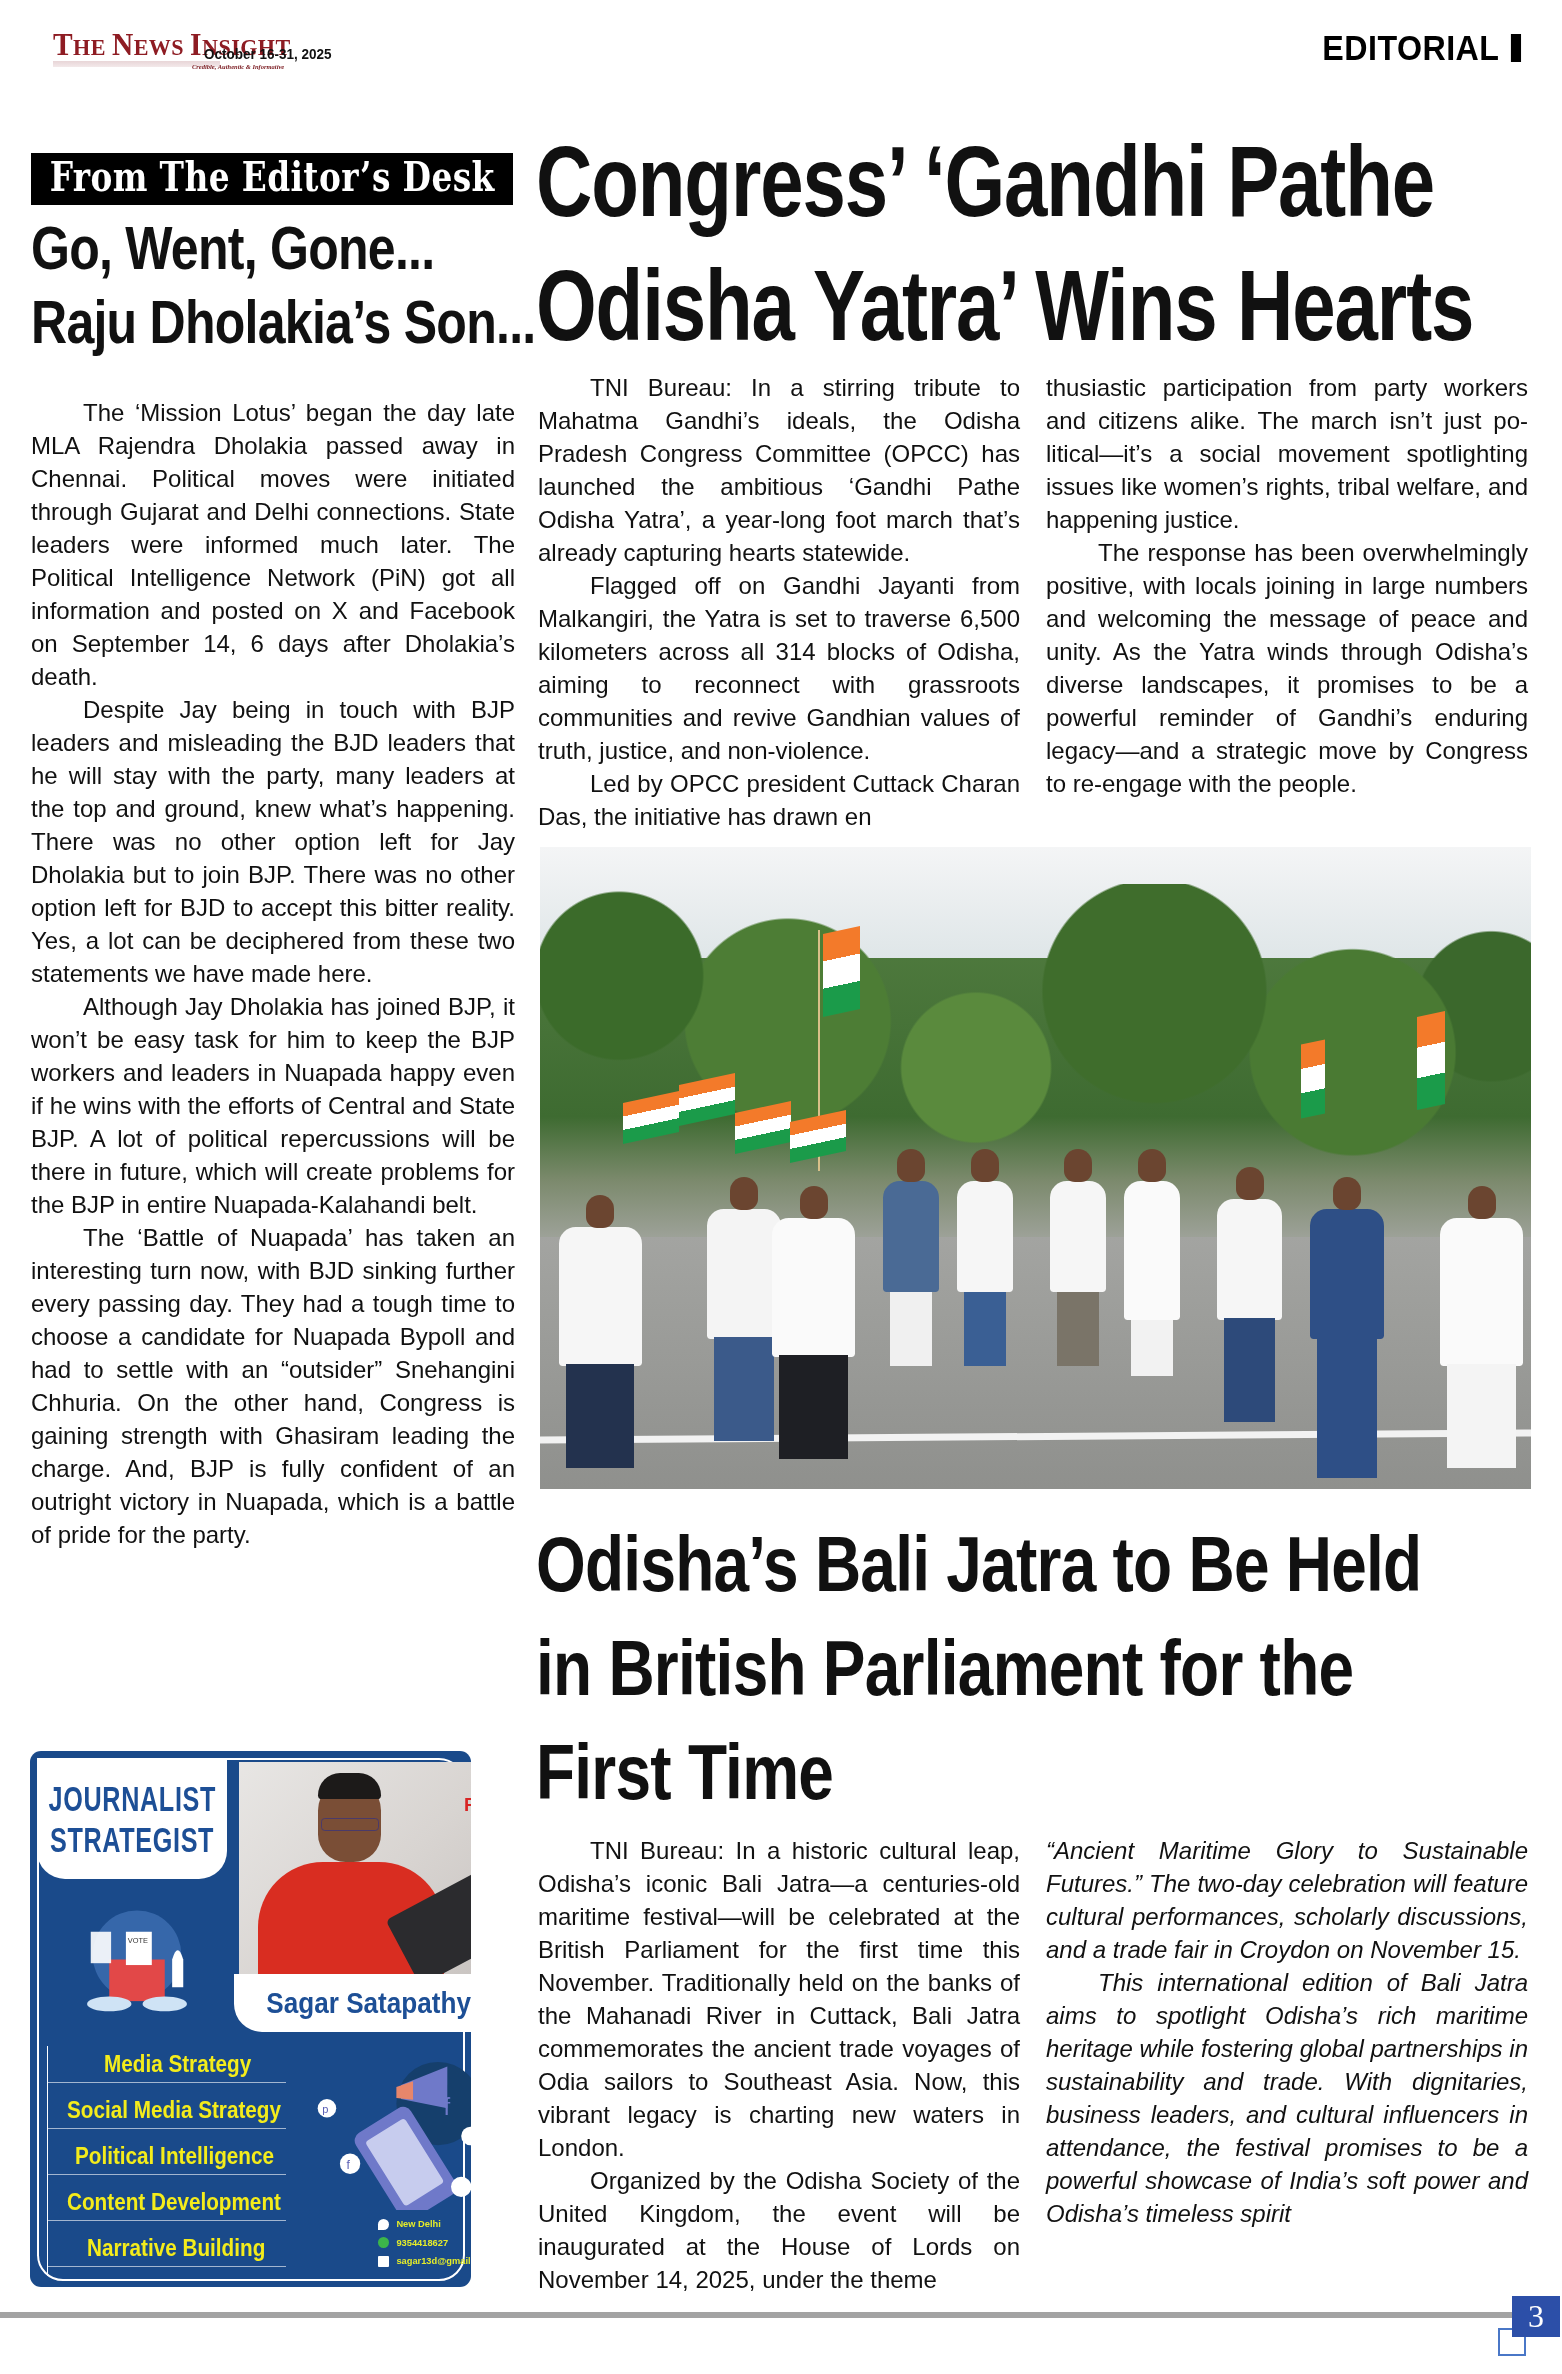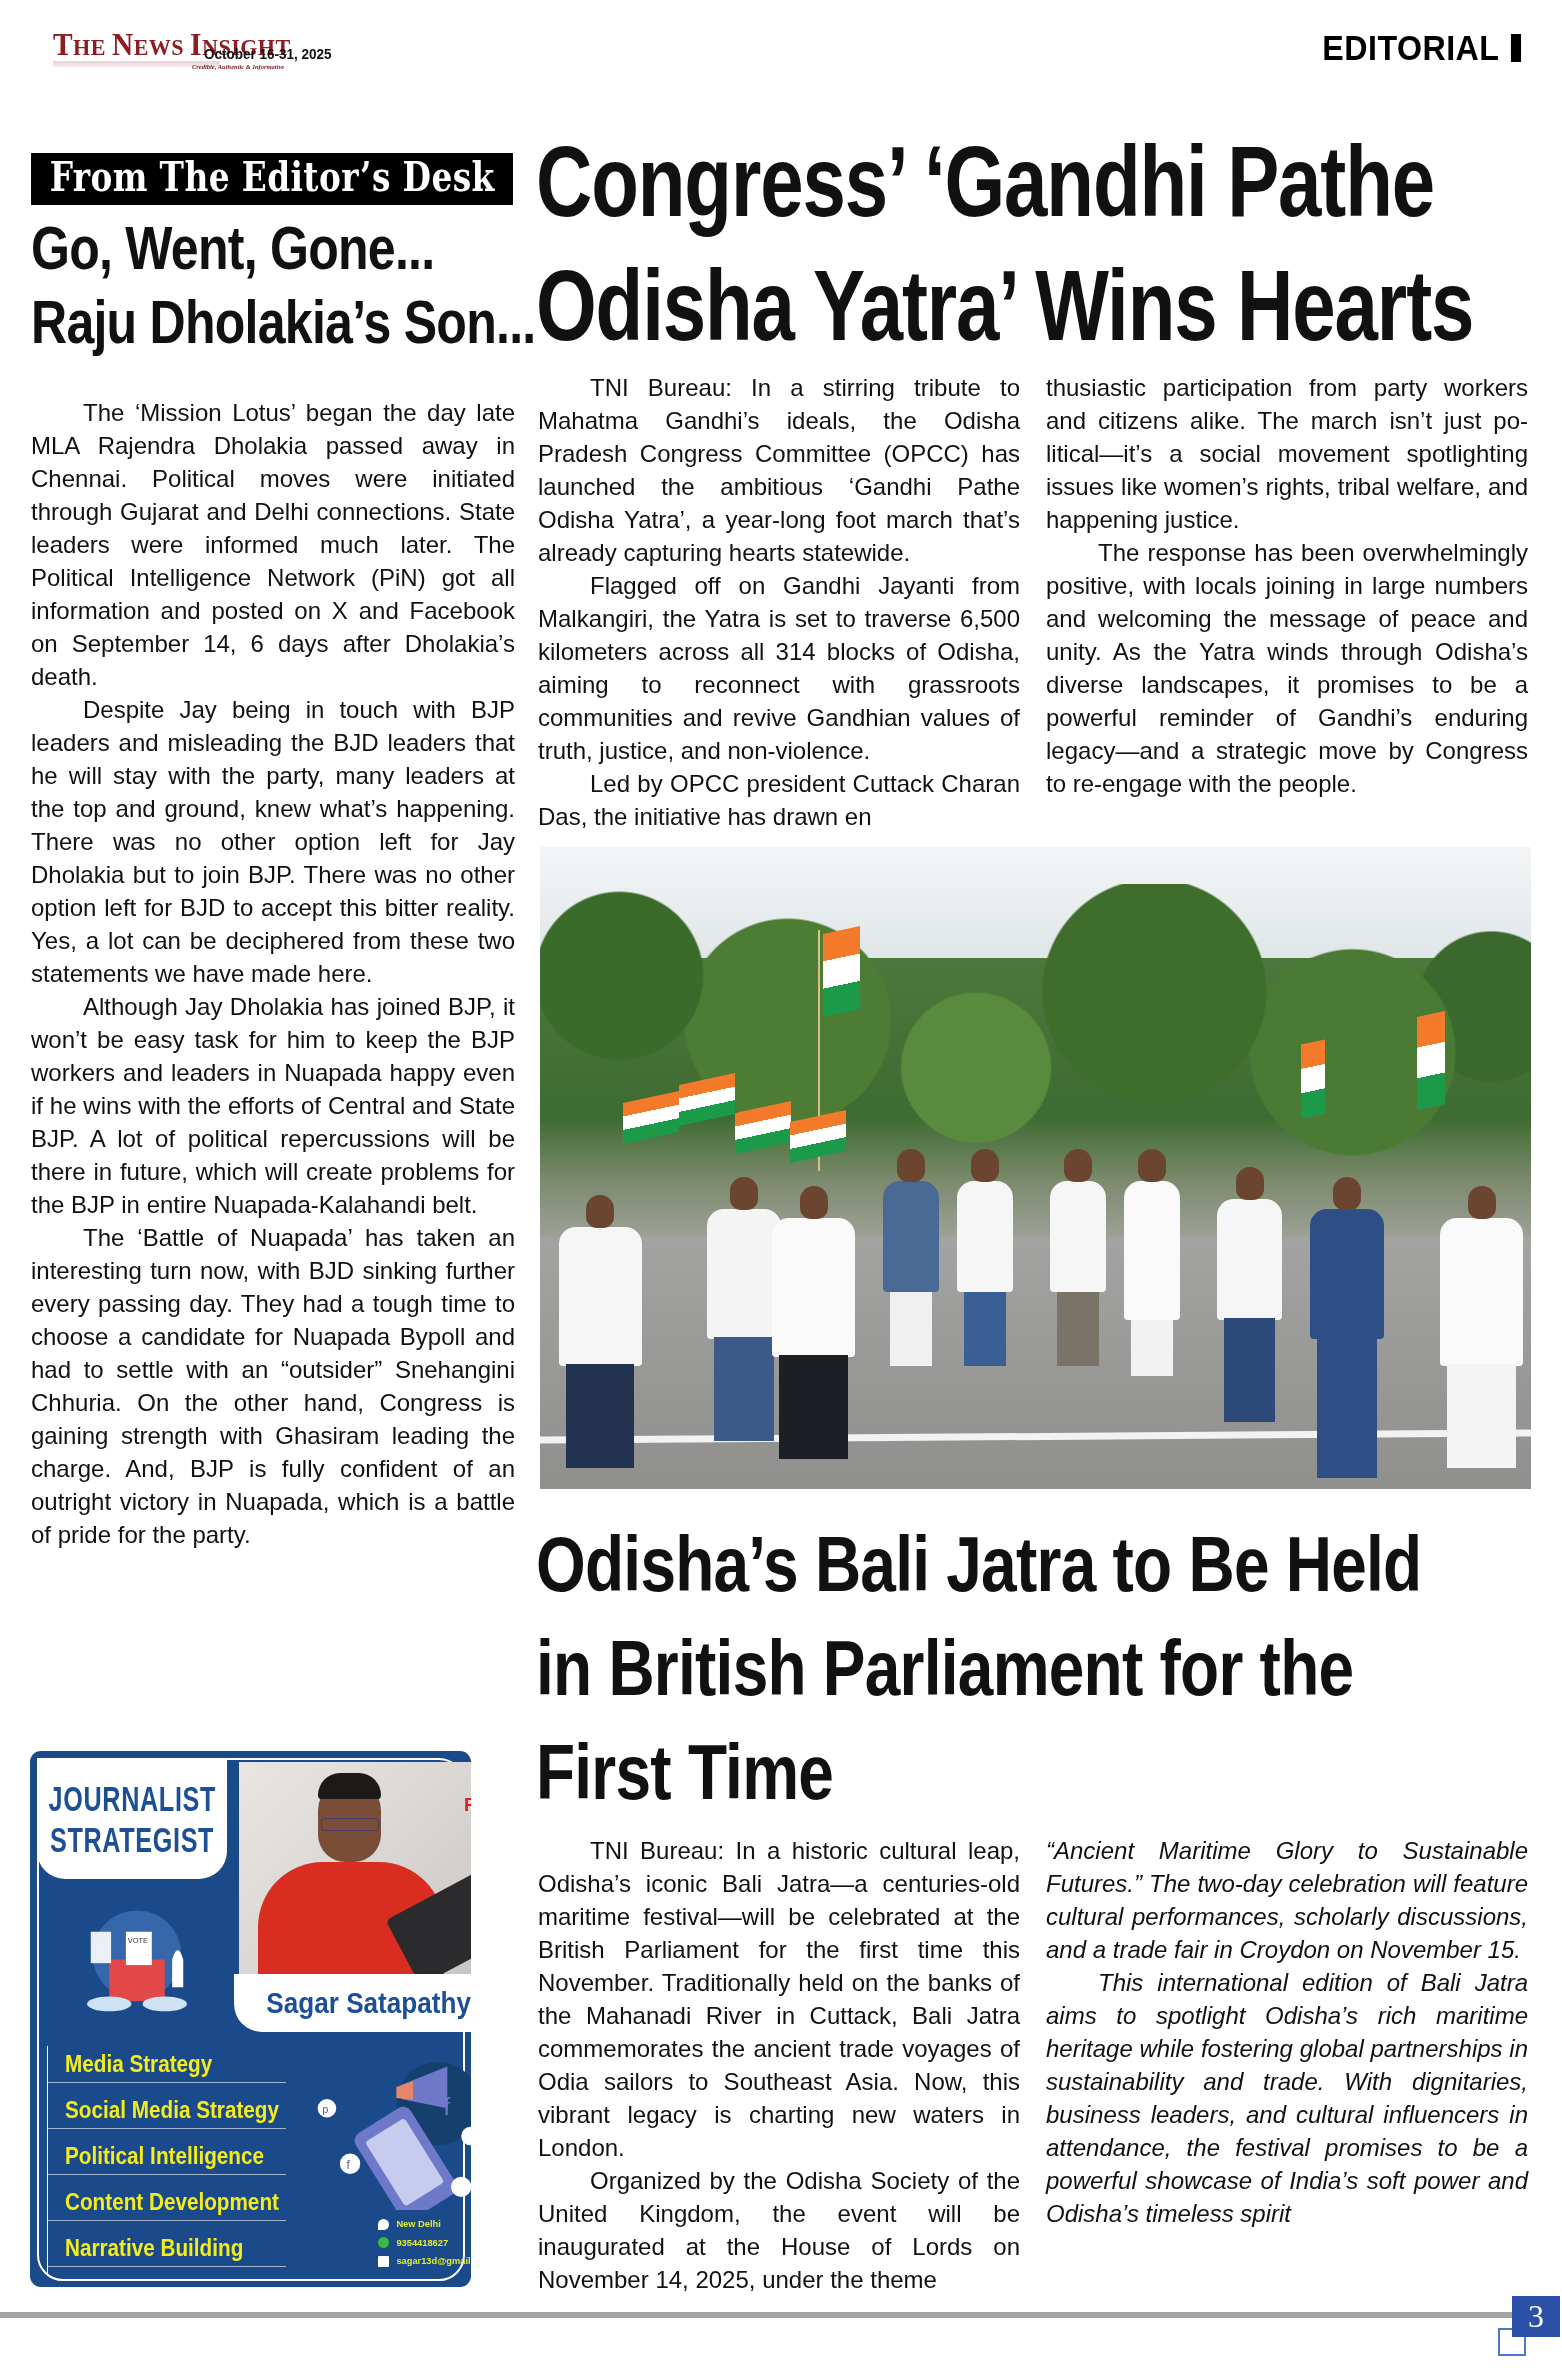--- a/index.html
+++ b/index.html
@@ -21,21 +21,21 @@
   .desk-banner { position: absolute; left: 31px; top: 125px; width: 482px; height: 52px; background: #000; display: flex; align-items: flex-start; justify-content: center; margin-top: 28px; }
   .desk-banner span { font-family: "DejaVu Serif", serif; font-weight: bold; color: #fff; font-size: 41px; transform: scaleX(0.8); white-space: nowrap; letter-spacing: 0.5px; }
   .desk-headline { position: absolute; left: 31px; top: 211px; width: 501px; font-size: 61px; font-weight: bold; line-height: 74px; letter-spacing: -0.9px; transform: scaleX(0.82); transform-origin: left; white-space: nowrap; }
 
   .body-text { font-size: 24px; line-height: 33px; text-align: justify; hyphens: manual; color: #111; }
   .body-text p { text-indent: 52px; }
   .left-body { position: absolute; left: 31px; top: 396px; width: 484px; }
   .left-body p { text-indent: 52px; }
 
   
-  .ad { position: absolute; left: 30px; top: 1751px; width: 441px; height: 536px; background: #1a4a8a; border-radius: 11px; overflow: hidden; }
+  .ad { position: absolute; left: 30px; top: 1751px; width: 441px; height: 536px; background: #1a4a8a; border-radius: 11px; overflow: hidden; text-align: center; }
   .ad .frame { position: absolute; left: 6.5px; top: 6.5px; right: 6.5px; bottom: 6.5px; border: 2.8px solid #fff; border-radius: 26px; }
   .ad .title-box { position: absolute; left: 7.4px; top: 7.4px; width: 190px; height: 121px; background: #fff; border-radius: 0 0 28px 28px; display: flex; flex-direction: column; align-items: center; justify-content: center; }
   .ad .title-box span { display: block; color: #1d4f96; font-weight: bold; font-size: 35px; line-height: 41px; transform: scaleX(0.72); white-space: nowrap; letter-spacing: 0.9px; }
   .ad .photo { position: absolute; left: 209px; top: 11px; width: 269px; height: 213px; background: linear-gradient(135deg, #e8e6e4 0%, #d8d4d1 55%, #c7c2bf 100%); overflow: hidden; }
   .ad .photo .shirt { position: absolute; left: 18.6px; top: 100px; width: 186px; height: 130px; background: #d92d21; border-radius: 65px 65px 0 0; }
   .ad .photo .head { position: absolute; left: 79px; top: 16.7px; width: 63px; height: 83px; background: #7a4e36; border-radius: 32px 32px 28px 28px; }
   .ad .photo .hair { position: absolute; left: 79px; top: 11px; width: 63px; height: 26px; background: #1c1a19; border-radius: 32px 32px 5.6px 5.6px; }
   .ad .photo .glasses { position: absolute; left: 82px; top: 56px; width: 58px; height: 13px; border: 1.9px solid #4a3a6a; border-radius: 3.7px; }
   .ad .photo .tablet { position: absolute; left: 158px; top: 130px; width: 102px; height: 74px; background: #2b2b2e; transform: rotate(-28deg); border-radius: 5.6px; }
   .ad .photo .pin { position: absolute; right: 13px; top: 32px; font-weight: bold; font-size: 18.6px; color: #1a1a1a; margin-left: 37px; }

